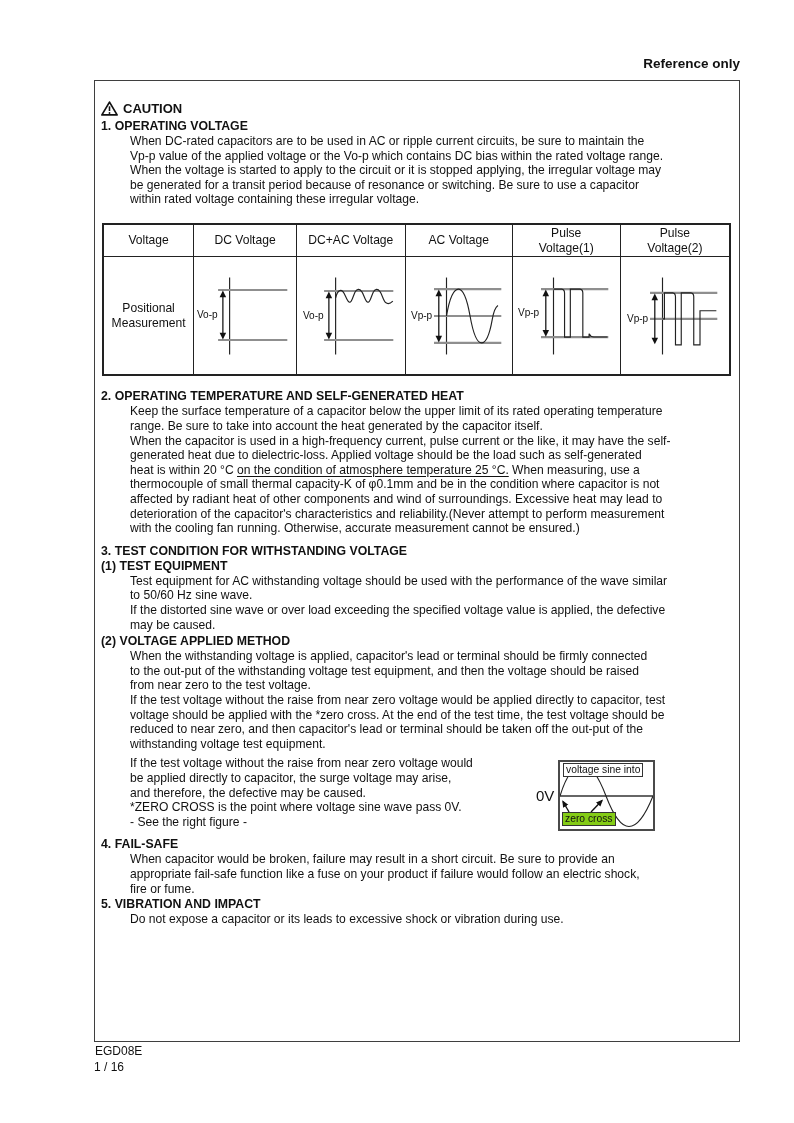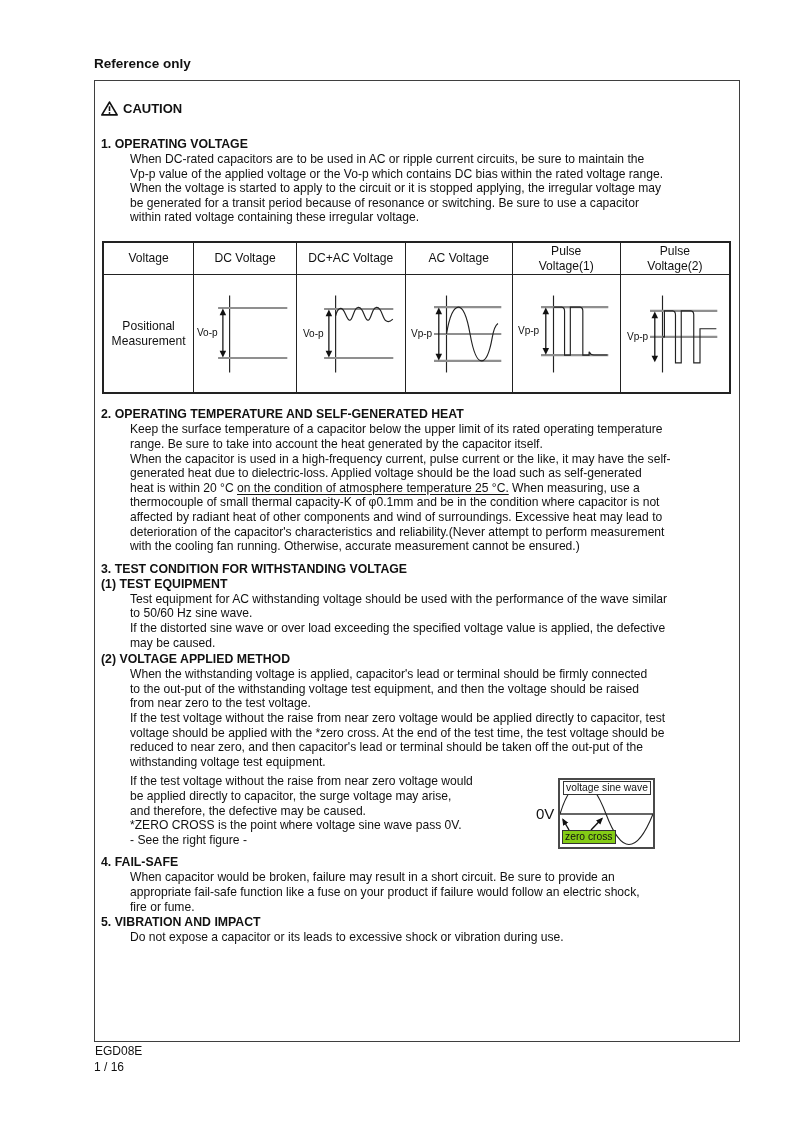--- a/index.html
+++ b/index.html
@@ -2,30 +2,30 @@
 <html><head>
 <meta charset="utf-8">
 <style>
   html,body { margin:0; padding:0; }
   body {
     width:794px; height:1123px; background:#ffffff; position:relative;
     font-family:"Liberation Sans", sans-serif; color:#111;
   }
   .page-title {
     position:absolute; top:56px; left:94px; width:646px;
-    text-align:left; font-weight:bold; font-size:13.5px;
+    text-align:right; font-weight:bold; font-size:13.5px;
   }
   .main-box {
     position:absolute; top:80px; left:94px; width:646px; height:962px;
     border:1.5px solid #3f3f3f; box-sizing:border-box;
     padding:20px 8px 0 6px; overflow:hidden;
   }
   .caution-header { display:flex; align-items:center; gap:5px; font-weight:bold; font-size:13px; }
   .sec-heading { font-weight:bold; font-size:12.3px; line-height:15px; white-space:pre; }
-  .mt3 { margin-top:21px; } .mt13 { margin-top:13px; } .mt8 { margin-top:8px; }
+  .mt3 { margin-top:3px; } .mt13 { margin-top:13px; } .mt8 { margin-top:8px; }
   .mt2 { margin-top:2px; } .mt6 { margin-top:6px; } .mt1 { margin-top:1px; }
   .body-text {
     font-size:12.1px; line-height:14.6px; margin:0 0 0 29px; white-space:pre;
   }
   .underlined { text-decoration:underline; text-underline-offset:2px; }
 
   table.wave-table {
     border-collapse:collapse; table-layout:fixed; margin:16px 0 0 1px;
     border:2px solid #222;
   }
@@ -218,21 +218,21 @@
           <defs>
             <marker id="zc-ah" markerWidth="8" markerHeight="7" refX="5.5" refY="3" orient="auto" markerUnits="userSpaceOnUse">
               <path d="M0,0 L7,3 L0,6 Z" fill="#111"></path>
             </marker>
           </defs>
           <line x1="0" y1="34" x2="93" y2="34" stroke="#333" stroke-width="1.3"></line>
           <path d="M0,34 C8,8 16,3 23,3 C31,3 38,13 46,34 C54,55 61,64.5 69,64.5 C77,64.5 85,54 93,34" fill="none" stroke="#222" stroke-width="1.1"></path>
           <line x1="9" y1="50" x2="3" y2="39.5" stroke="#111" stroke-width="1.4" marker-end="url(#zc-ah)"></line>
           <line x1="31" y1="50" x2="42" y2="38.5" stroke="#111" stroke-width="1.4" marker-end="url(#zc-ah)"></line>
         </svg>
-        <div class="zc-top-label">voltage sine wave</div>
+        <div class="zc-top-label">voltage sine into</div>
         <div class="zc-bot-label">zero cross</div>
       </div>
     </div>
   </div>
 
   <div class="sec-heading mt6">4. FAIL-SAFE</div>
   <p class="body-text">When capacitor would be broken, failure may result in a short circuit. Be sure to provide an
 appropriate fail-safe function like a fuse on your product if failure would follow an electric shock,
 fire or fume.</p>
 

